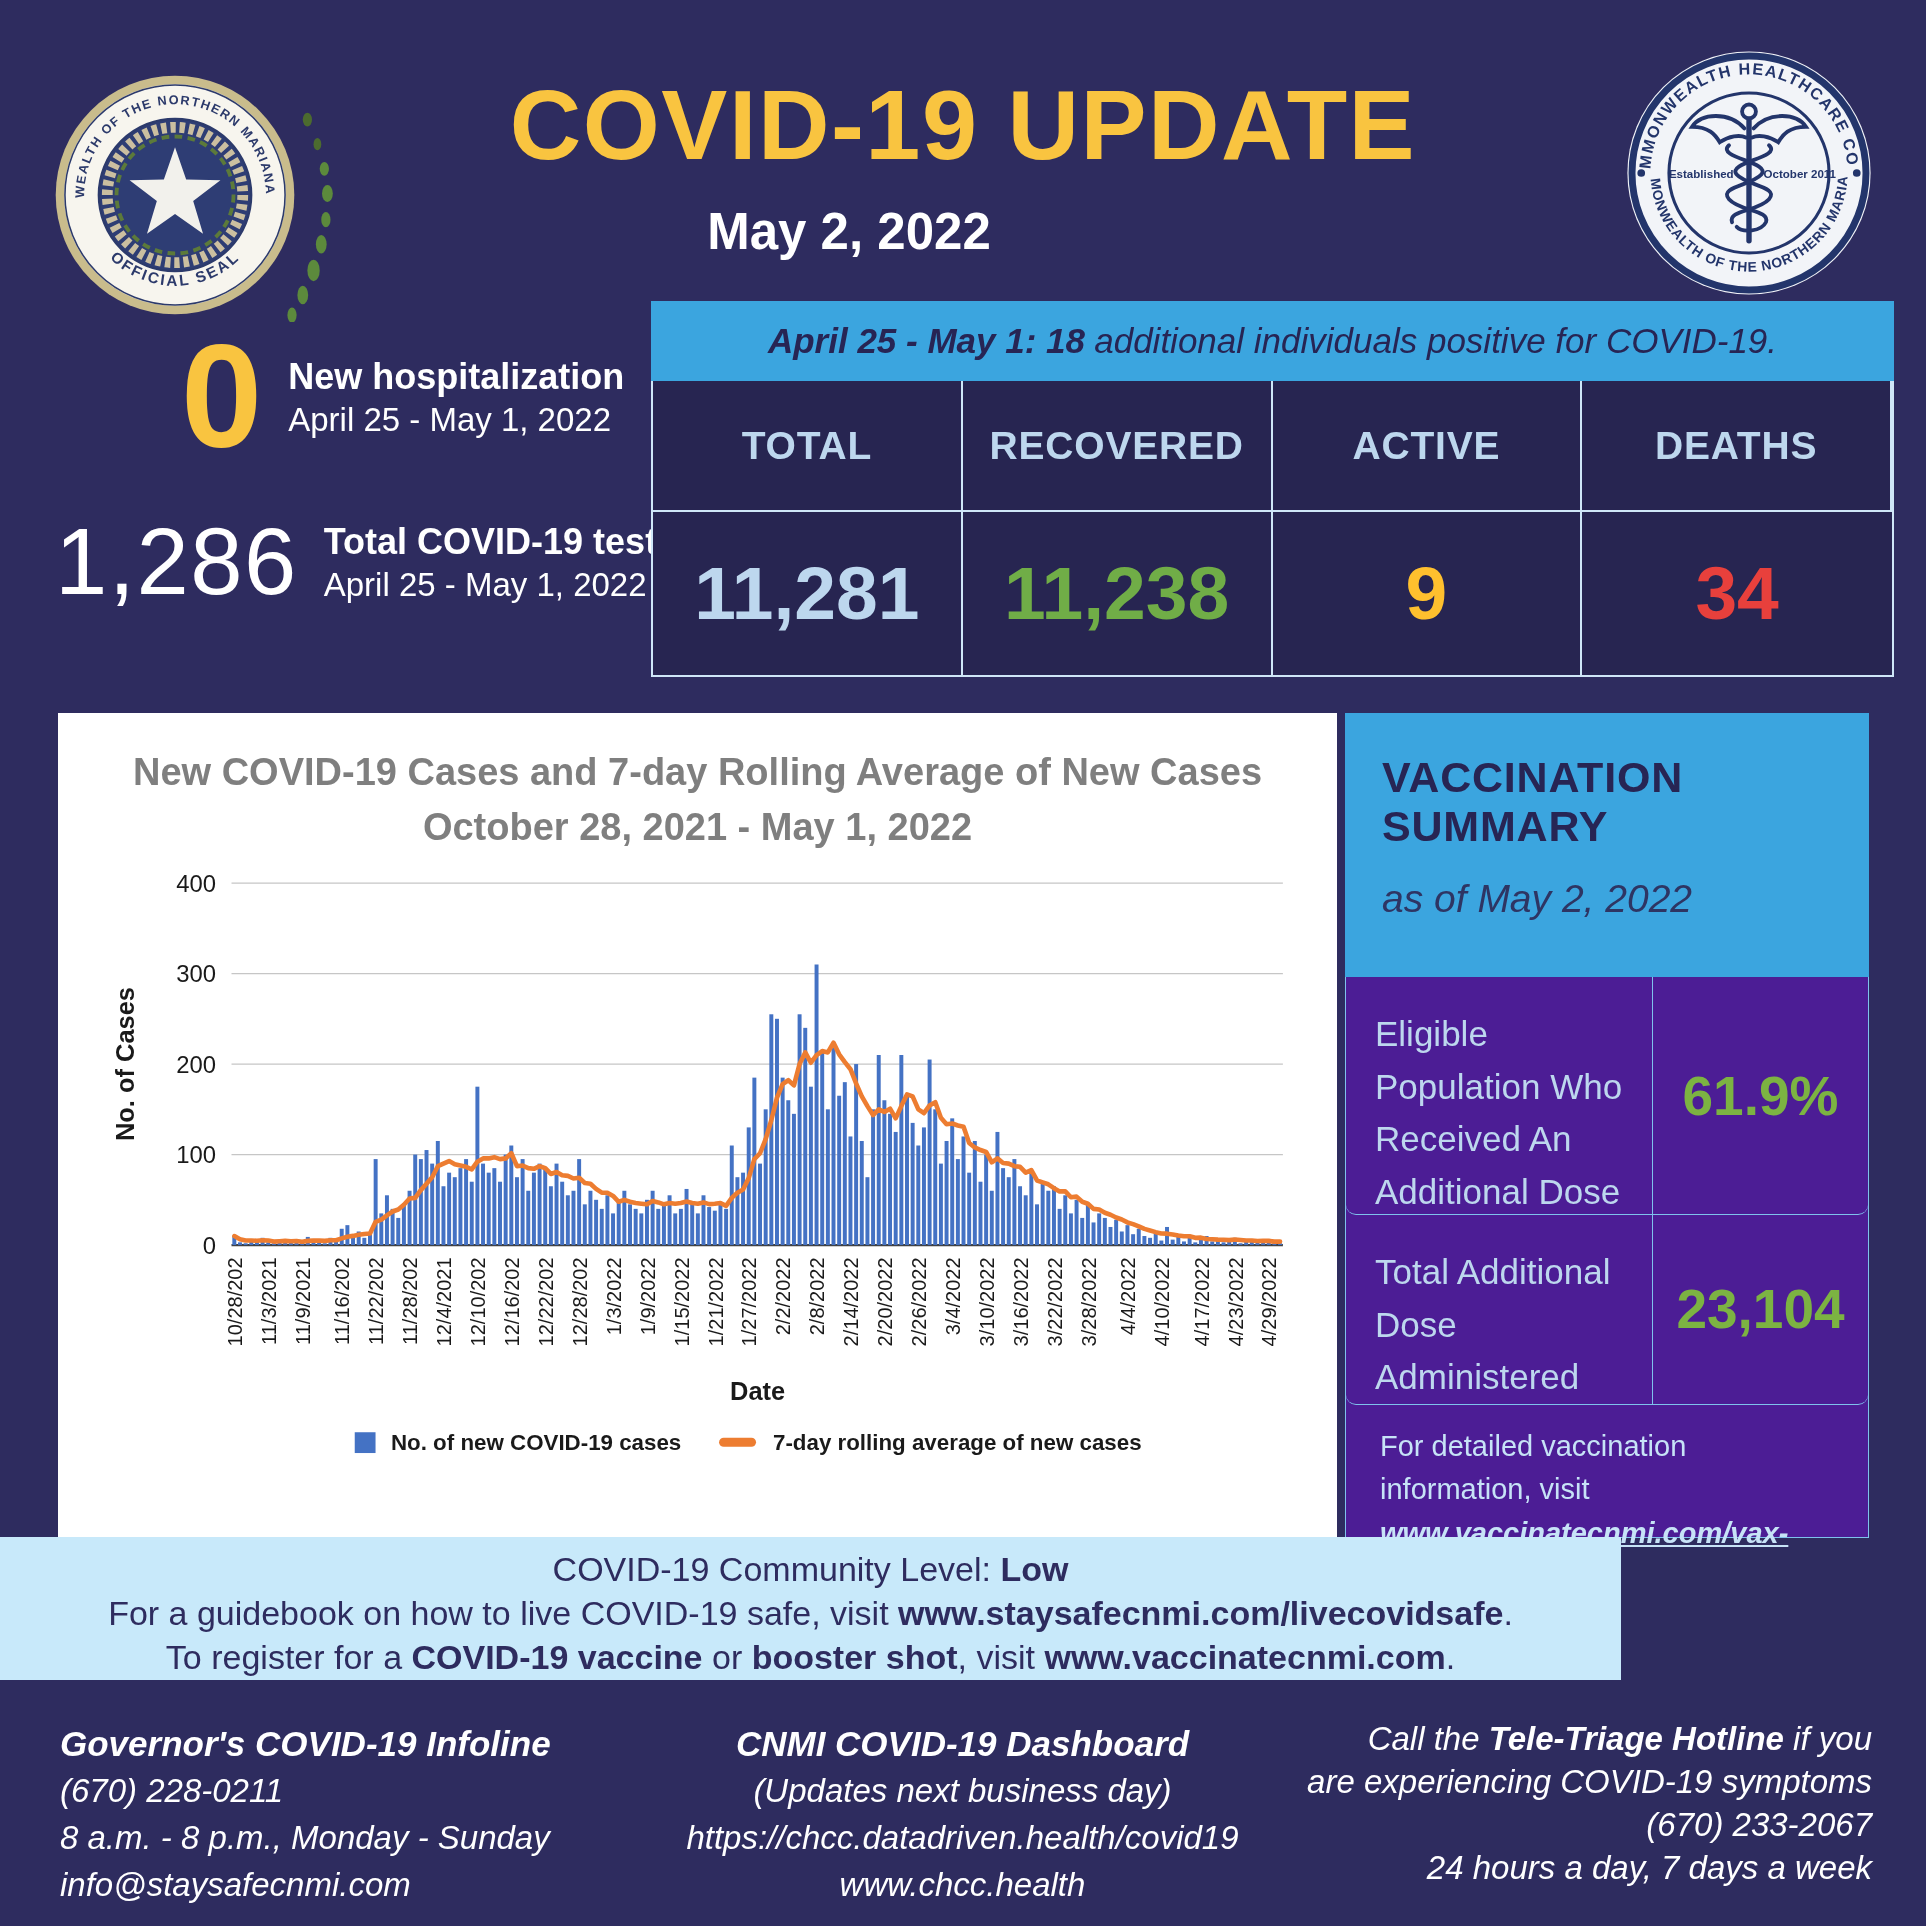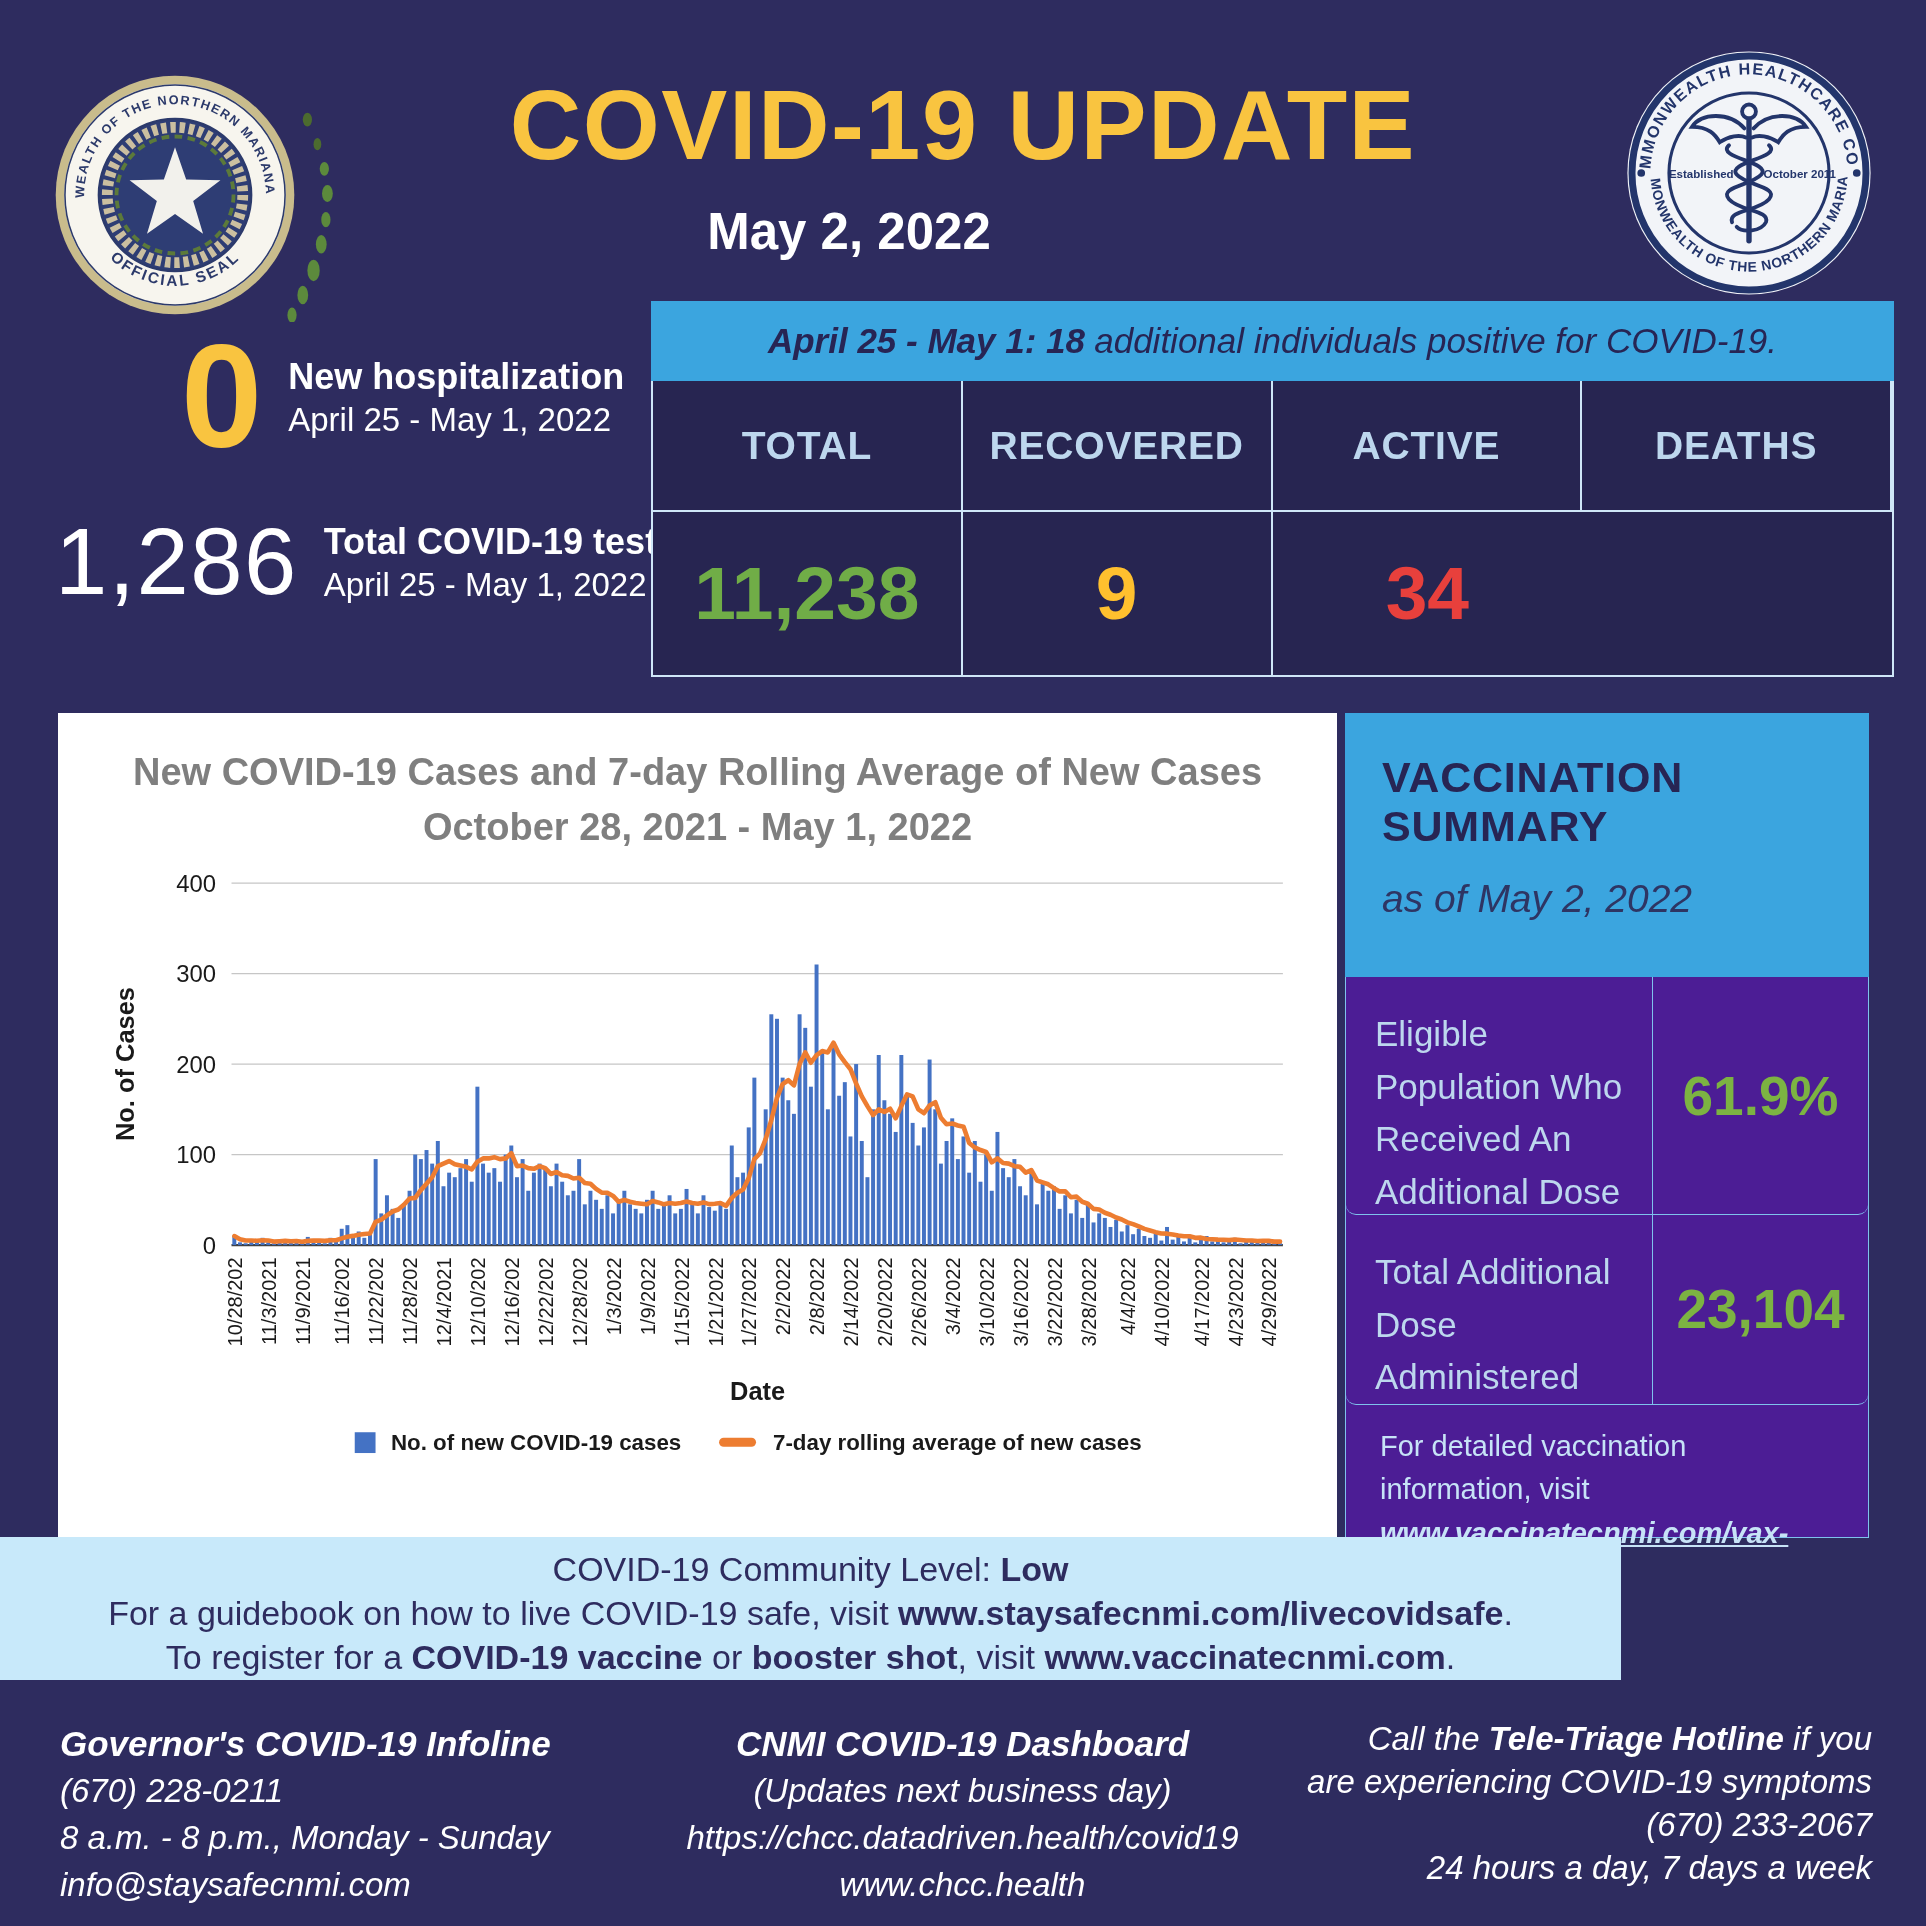--- a/index.html
+++ b/index.html
@@ -153,20 +153,21 @@
 <div class="abs case-table">
   <div class="banner">
     <b>April 25 - May 1: 18</b>
     <span>additional individuals positive for COVID-19.</span>
   </div>
   <div class="tgrid">
     <div class="tcell th">TOTAL</div>
     <div class="tcell th">RECOVERED</div>
     <div class="tcell th">ACTIVE</div>
     <div class="tcell th">DEATHS</div>
+    <div class="tcell tv c-total">11,281</div>
     <div class="tcell tv c-recovered">11,238</div>
     <div class="tcell tv c-active">9</div>
     <div class="tcell tv c-deaths">34</div>
   </div>
 </div>
 
 <div class="abs chart-card">
   <div class="chart-title">
     <div>New COVID-19 Cases and 7-day Rolling Average of New Cases</div>
     <div>October 28, 2021 - May 1, 2022</div>

